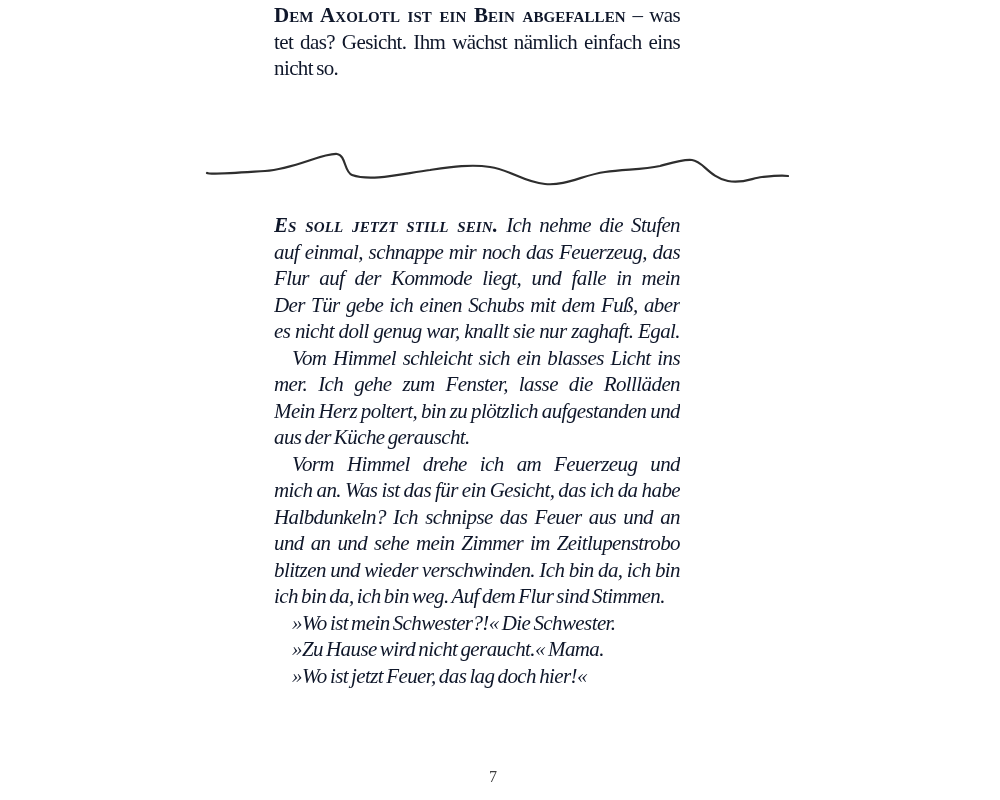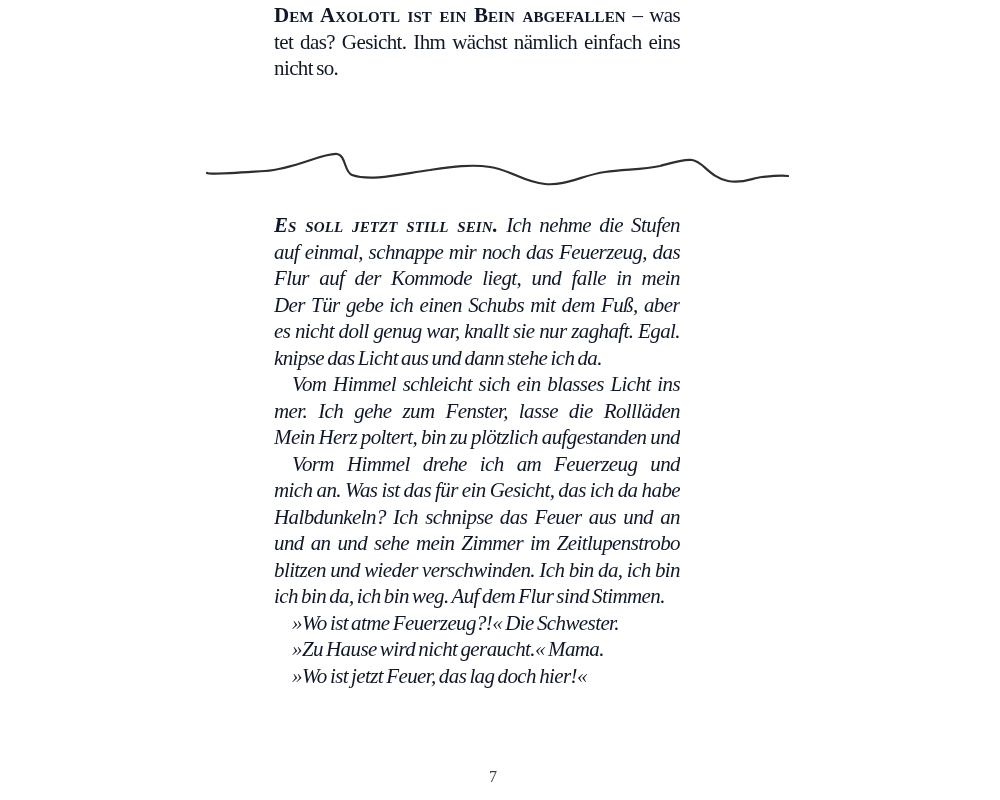--- a/index.html
+++ b/index.html
@@ -95,40 +95,40 @@
   </div>
 
   <div class="textcol" id="section-two">
 
     <div>
       <div class="line"><span class="lead">Es soll jetzt still sein.</span><span> Ich nehme die Stufen hoch</span></div>
       <div class="line">auf einmal, schnappe mir noch das Feuerzeug, das im</div>
       <div class="line">Flur auf der Kommode liegt, und falle in mein Zimmer.</div>
       <div class="line">Der Tür gebe ich einen Schubs mit dem Fuß, aber weil</div>
       <div class="line">es nicht doll genug war, knallt sie nur zaghaft. Egal. Ich</div>
-      <div class="line last">knipse das Licht aus und dann stehe ich da.</div>
     </div>
 
     <div>
       <div class="line indent">Vom Himmel schleicht sich ein blasses Licht ins Zim-</div>
       <div class="line">mer. Ich gehe zum Fenster, lasse die Rollläden runter-</div>
       <div class="line">Mein Herz poltert, bin zu plötzlich aufgestanden und</div>
+      <div class="line last">aus der Küche gerauscht.</div>
     </div>
 
     <div>
       <div class="line indent">Vorm Himmel drehe ich am Feuerzeug und leuchte</div>
       <div class="line">mich an. Was ist das für ein Gesicht, das ich da habe im</div>
       <div class="line">Halbdunkeln? Ich schnipse das Feuer aus und an und aus</div>
       <div class="line">und an und sehe mein Zimmer im Zeitlupenstrobo auf-</div>
       <div class="line">blitzen und wieder verschwinden. Ich bin da, ich bin weg,</div>
       <div class="line last">ich bin da, ich bin weg. Auf dem Flur sind Stimmen.</div>
     </div>
 
     <div>
-      <div class="line last indent">»Wo ist atme Feuerzeug?!« Die Schwester.</div>
+      <div class="line last indent">»Wo ist mein Schwester?!« Die Schwester.</div>
       <div class="line last indent">»Zu Hause wird nicht geraucht.« Mama.</div>
       <div class="line last indent">»Wo ist jetzt Feuer, das lag doch hier!«</div>
     </div>
 
   </div>
 
   <div id="page-number">7</div>
 
 </div>
 

